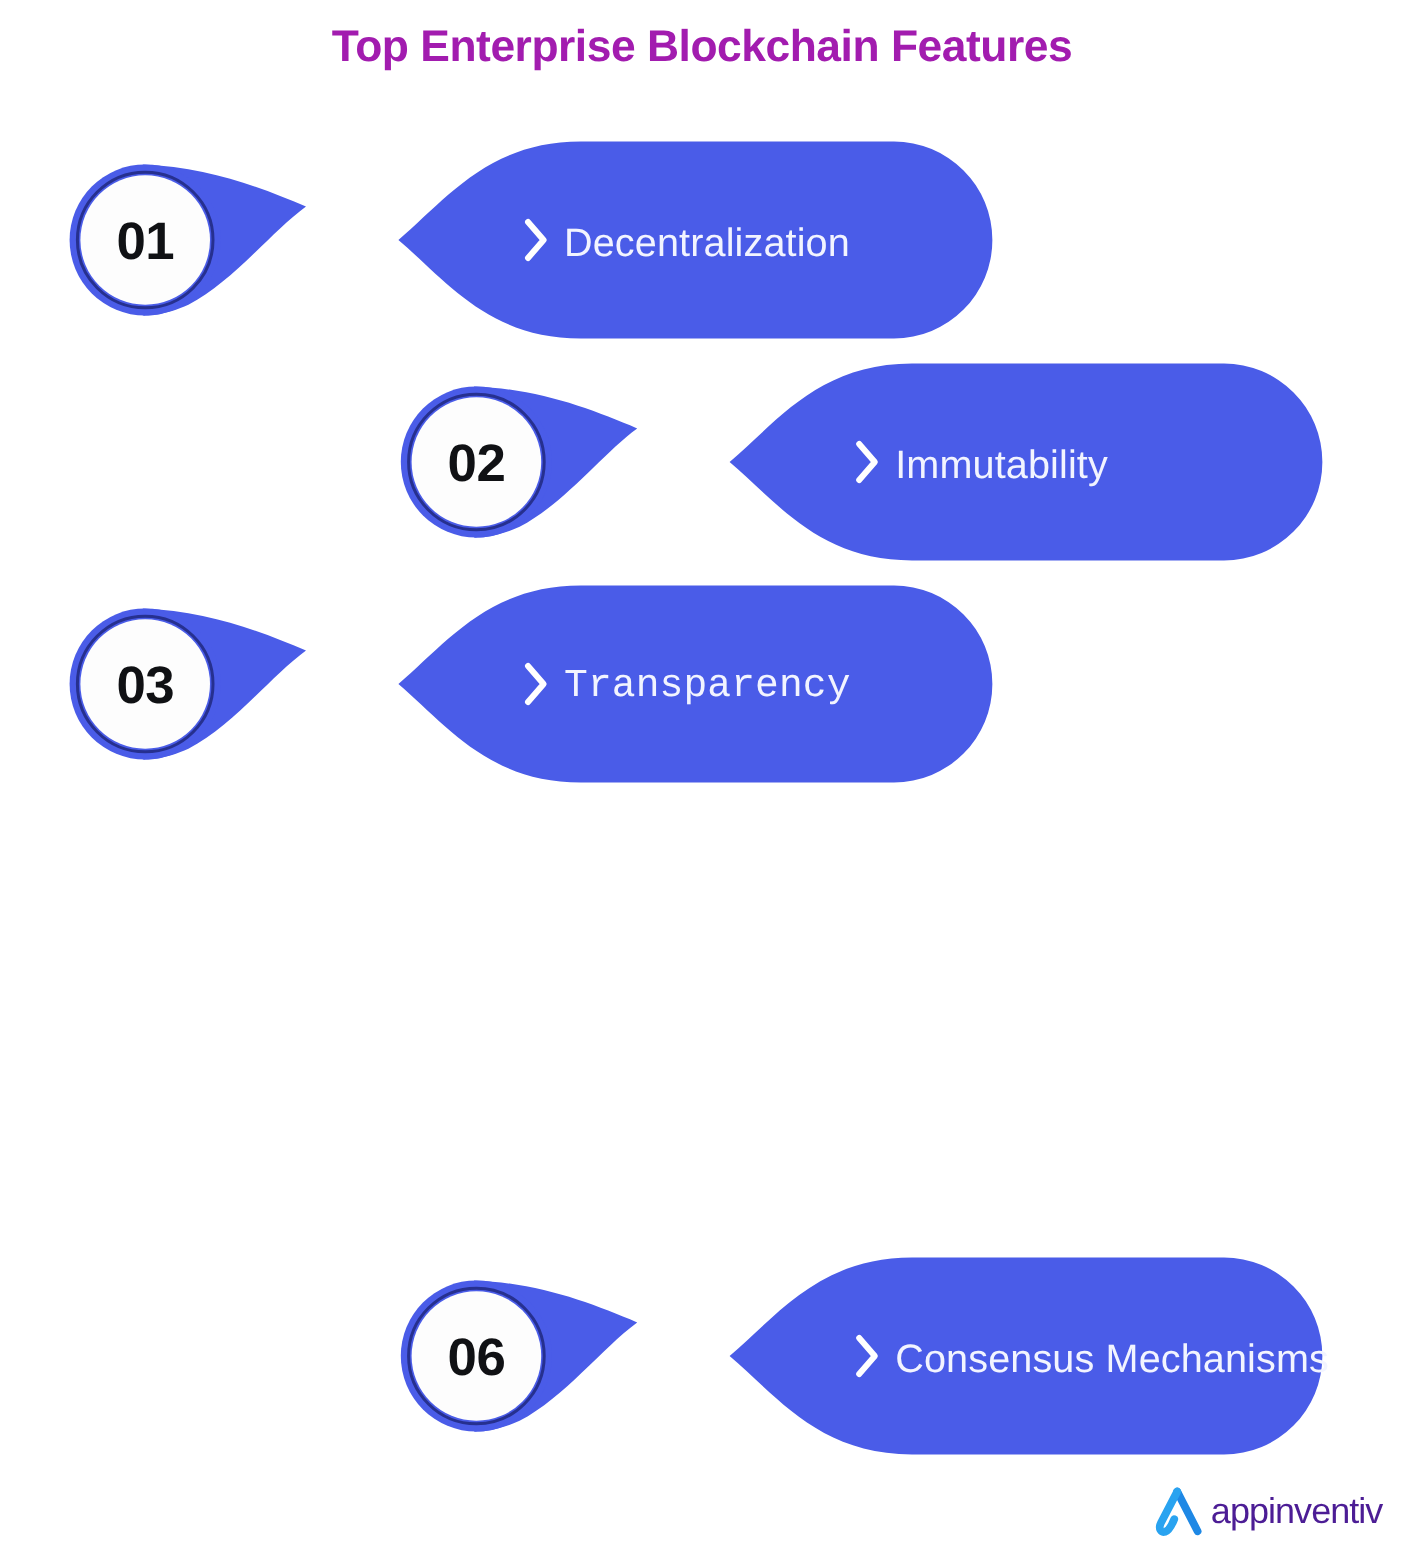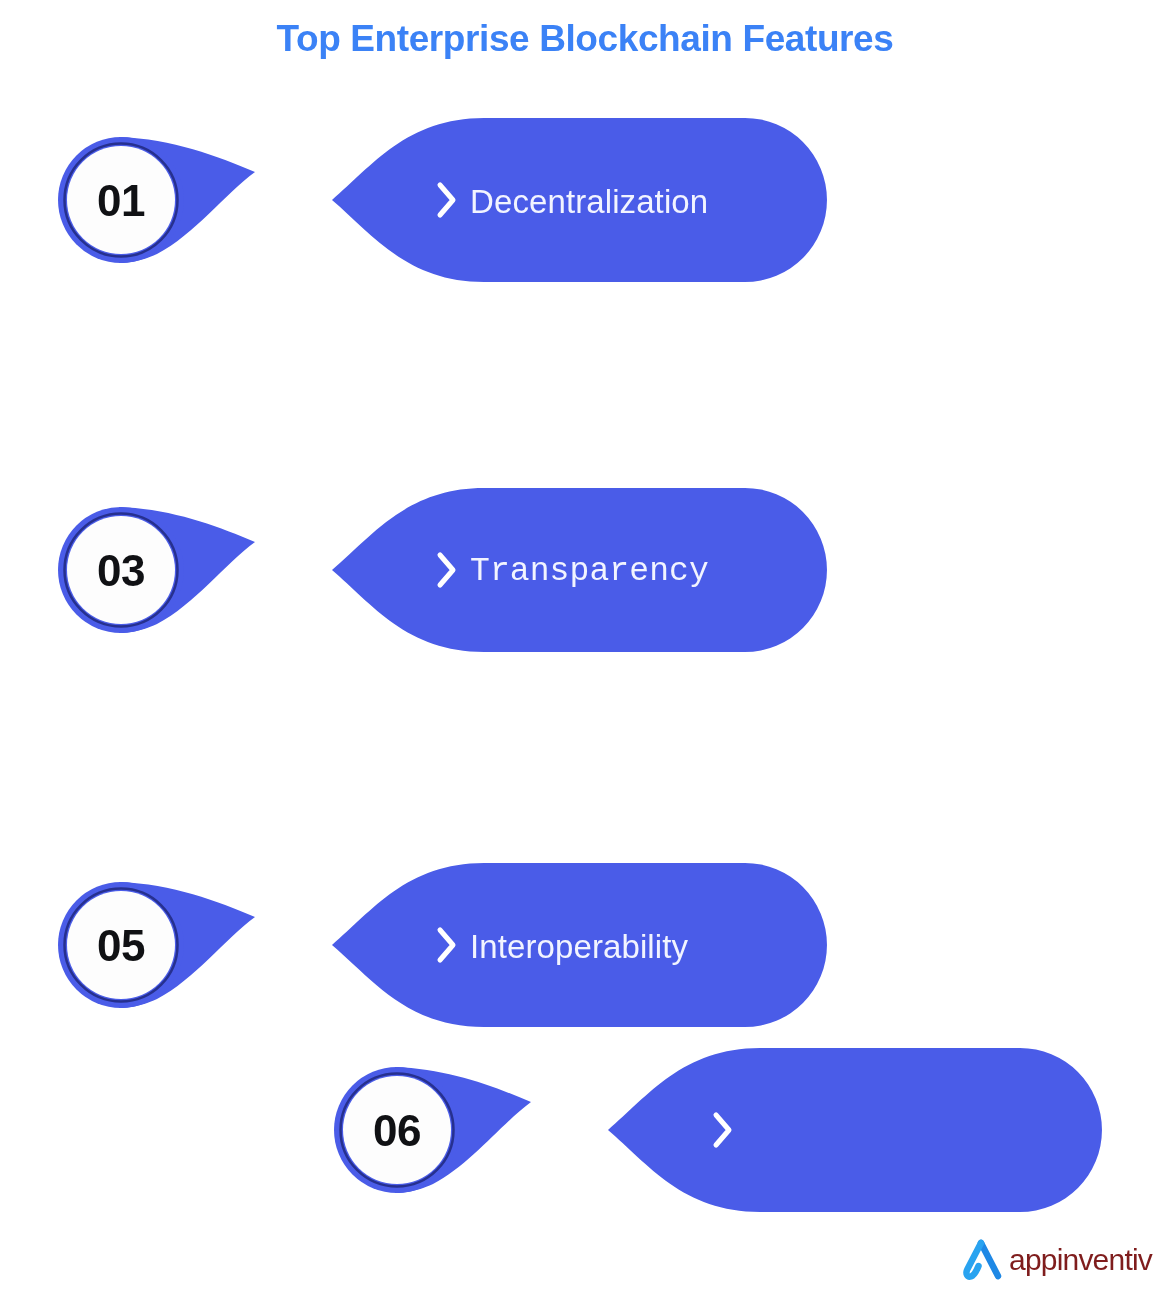--- a/index.html
+++ b/index.html
@@ -18,21 +18,21 @@
   }
 
   #page-title {
     position: absolute;
     top: 18px;
     left: 0;
     width: 1170px;
     text-align: center;
     font-size: 37px;
     font-weight: bold;
-    color: #3b82f6;
+    color: #a21caf;
     letter-spacing: -0.4px;
   }
 
   #rows {
     position: absolute;
     top: 0; left: 0;
     width: 1170px;
     height: 1292px;
   }
 
@@ -73,21 +73,21 @@
     position: absolute;
     right: 18px;
     bottom: 18px;
     display: flex;
     align-items: center;
     gap: 5px;
   }
   #logo-word {
     font-size: 30px;
     font-weight: 400;
-    color: #7f1d1d;
+    color: #4c1d95;
     letter-spacing: -0.8px;
     line-height: 1;
   }
 </style>
 </head>
 <body>
 
 <div id="page-title">Top Enterprise Blockchain Features</div>
 
 <div id="rows">
@@ -96,54 +96,55 @@
         <path d="M 119 27 C 173 29, 217 46, 255 62 C 225 84, 195 124, 157 144 C 135 154, 119 153, 119 153 Z" fill="#4a5ce8"></path>
         <circle cx="121" cy="90" r="63" fill="#4a5ce8"></circle>
         <circle cx="121" cy="90" r="56.5" fill="none" stroke="#26308f" stroke-width="2.5"></circle>
         <circle cx="121" cy="90" r="54" fill="#fdfdfd"></circle>
         <path d="M 332 90 C 372 56, 407 8, 484 8 L 745 8 A 82 82 0 0 1 745 172 L 484 172 C 407 172, 372 124, 332 90 Z" fill="#4a5ce8"></path>
         <path d="M 440 75 L 453 90 L 440 105" fill="none" stroke="#ffffff" stroke-width="5" stroke-linecap="round" stroke-linejoin="round"></path>
         <text x="121" y="106" text-anchor="middle" class="num-text">01</text>
       </svg>
       <div class="row-label" style="left: 470px; top: 73px;">Decentralization</div>
     </div>
+    <div class="row" style="top: 295px;">
+      <svg class="row-svg" viewBox="0 0 1170 180">
+        <path d="M 395 27 C 449 29, 493 46, 531 62 C 501 84, 471 124, 433 144 C 411 154, 395 153, 395 153 Z" fill="#4a5ce8"></path>
+        <circle cx="397" cy="90" r="63" fill="#4a5ce8"></circle>
+        <circle cx="397" cy="90" r="56.5" fill="none" stroke="#26308f" stroke-width="2.5"></circle>
+        <circle cx="397" cy="90" r="54" fill="#fdfdfd"></circle>
+        <path d="M 608 90 C 648 56, 683 8, 760 8 L 1020 8 A 82 82 0 0 1 1020 172 L 760 172 C 683 172, 648 124, 608 90 Z" fill="#4a5ce8"></path>
+        <path d="M 716 75 L 729 90 L 716 105" fill="none" stroke="#ffffff" stroke-width="5" stroke-linecap="round" stroke-linejoin="round"></path>
+        <text x="397" y="106" text-anchor="middle" class="num-text">02</text>
+      </svg>
+      <div class="row-label" style="left: 746px; top: 73px;">Immutability</div>
+    </div>
     <div class="row" style="top: 480px;">
       <svg class="row-svg" viewBox="0 0 1170 180">
         <path d="M 119 27 C 173 29, 217 46, 255 62 C 225 84, 195 124, 157 144 C 135 154, 119 153, 119 153 Z" fill="#4a5ce8"></path>
         <circle cx="121" cy="90" r="63" fill="#4a5ce8"></circle>
         <circle cx="121" cy="90" r="56.5" fill="none" stroke="#26308f" stroke-width="2.5"></circle>
         <circle cx="121" cy="90" r="54" fill="#fdfdfd"></circle>
         <path d="M 332 90 C 372 56, 407 8, 484 8 L 745 8 A 82 82 0 0 1 745 172 L 484 172 C 407 172, 372 124, 332 90 Z" fill="#4a5ce8"></path>
         <path d="M 440 75 L 453 90 L 440 105" fill="none" stroke="#ffffff" stroke-width="5" stroke-linecap="round" stroke-linejoin="round"></path>
         <text x="121" y="106" text-anchor="middle" class="num-text">03</text>
       </svg>
       <div class="row-label" style="left: 470px; top: 73px; font-family: Liberation Mono, monospace;">Transparency</div>
     </div>
-    <div class="row" style="top: 855px;">
-      <svg class="row-svg" viewBox="0 0 1170 180">
-        <path d="M 119 27 C 173 29, 217 46, 255 62 C 225 84, 195 124, 157 144 C 135 154, 119 153, 119 153 Z" fill="#4a5ce8"></path>
-        <circle cx="121" cy="90" r="63" fill="#4a5ce8"></circle>
-        <circle cx="121" cy="90" r="56.5" fill="none" stroke="#26308f" stroke-width="2.5"></circle>
-        <circle cx="121" cy="90" r="54" fill="#fdfdfd"></circle>
-        <path d="M 332 90 C 372 56, 407 8, 484 8 L 745 8 A 82 82 0 0 1 745 172 L 484 172 C 407 172, 372 124, 332 90 Z" fill="#4a5ce8"></path>
-        <path d="M 440 75 L 453 90 L 440 105" fill="none" stroke="#ffffff" stroke-width="5" stroke-linecap="round" stroke-linejoin="round"></path>
-        <text x="121" y="106" text-anchor="middle" class="num-text">05</text>
-      </svg>
-      <div class="row-label" style="left: 470px; top: 73px;">Interoperability</div>
-    </div>
     <div class="row" style="top: 1040px;">
       <svg class="row-svg" viewBox="0 0 1170 180">
         <path d="M 395 27 C 449 29, 493 46, 531 62 C 501 84, 471 124, 433 144 C 411 154, 395 153, 395 153 Z" fill="#4a5ce8"></path>
         <circle cx="397" cy="90" r="63" fill="#4a5ce8"></circle>
         <circle cx="397" cy="90" r="56.5" fill="none" stroke="#26308f" stroke-width="2.5"></circle>
         <circle cx="397" cy="90" r="54" fill="#fdfdfd"></circle>
         <path d="M 608 90 C 648 56, 683 8, 760 8 L 1020 8 A 82 82 0 0 1 1020 172 L 760 172 C 683 172, 648 124, 608 90 Z" fill="#4a5ce8"></path>
         <path d="M 716 75 L 729 90 L 716 105" fill="none" stroke="#ffffff" stroke-width="5" stroke-linecap="round" stroke-linejoin="round"></path>
         <text x="397" y="106" text-anchor="middle" class="num-text">06</text>
       </svg>
+      <div class="row-label" style="left: 746px; top: 73px;">Consensus Mechanisms</div>
     </div>
   </div>
 
 <div id="logo">
   <svg width="46" height="44" viewBox="0 0 46 44" aria-hidden="true">
     <path d="M23 5 L40 38" fill="none" stroke="#1e88e5" stroke-width="6.5" stroke-linecap="round" stroke-linejoin="round"></path>
     <path d="M23 5 L9.5 31 C7 36 9.5 39.5 13 38.5 C16 37.5 18.5 33 20.5 28" fill="none" stroke="#29a3f0" stroke-width="6.5" stroke-linecap="round" stroke-linejoin="round"></path>
   </svg>
   <span id="logo-word">appinventiv</span>
 </div>

